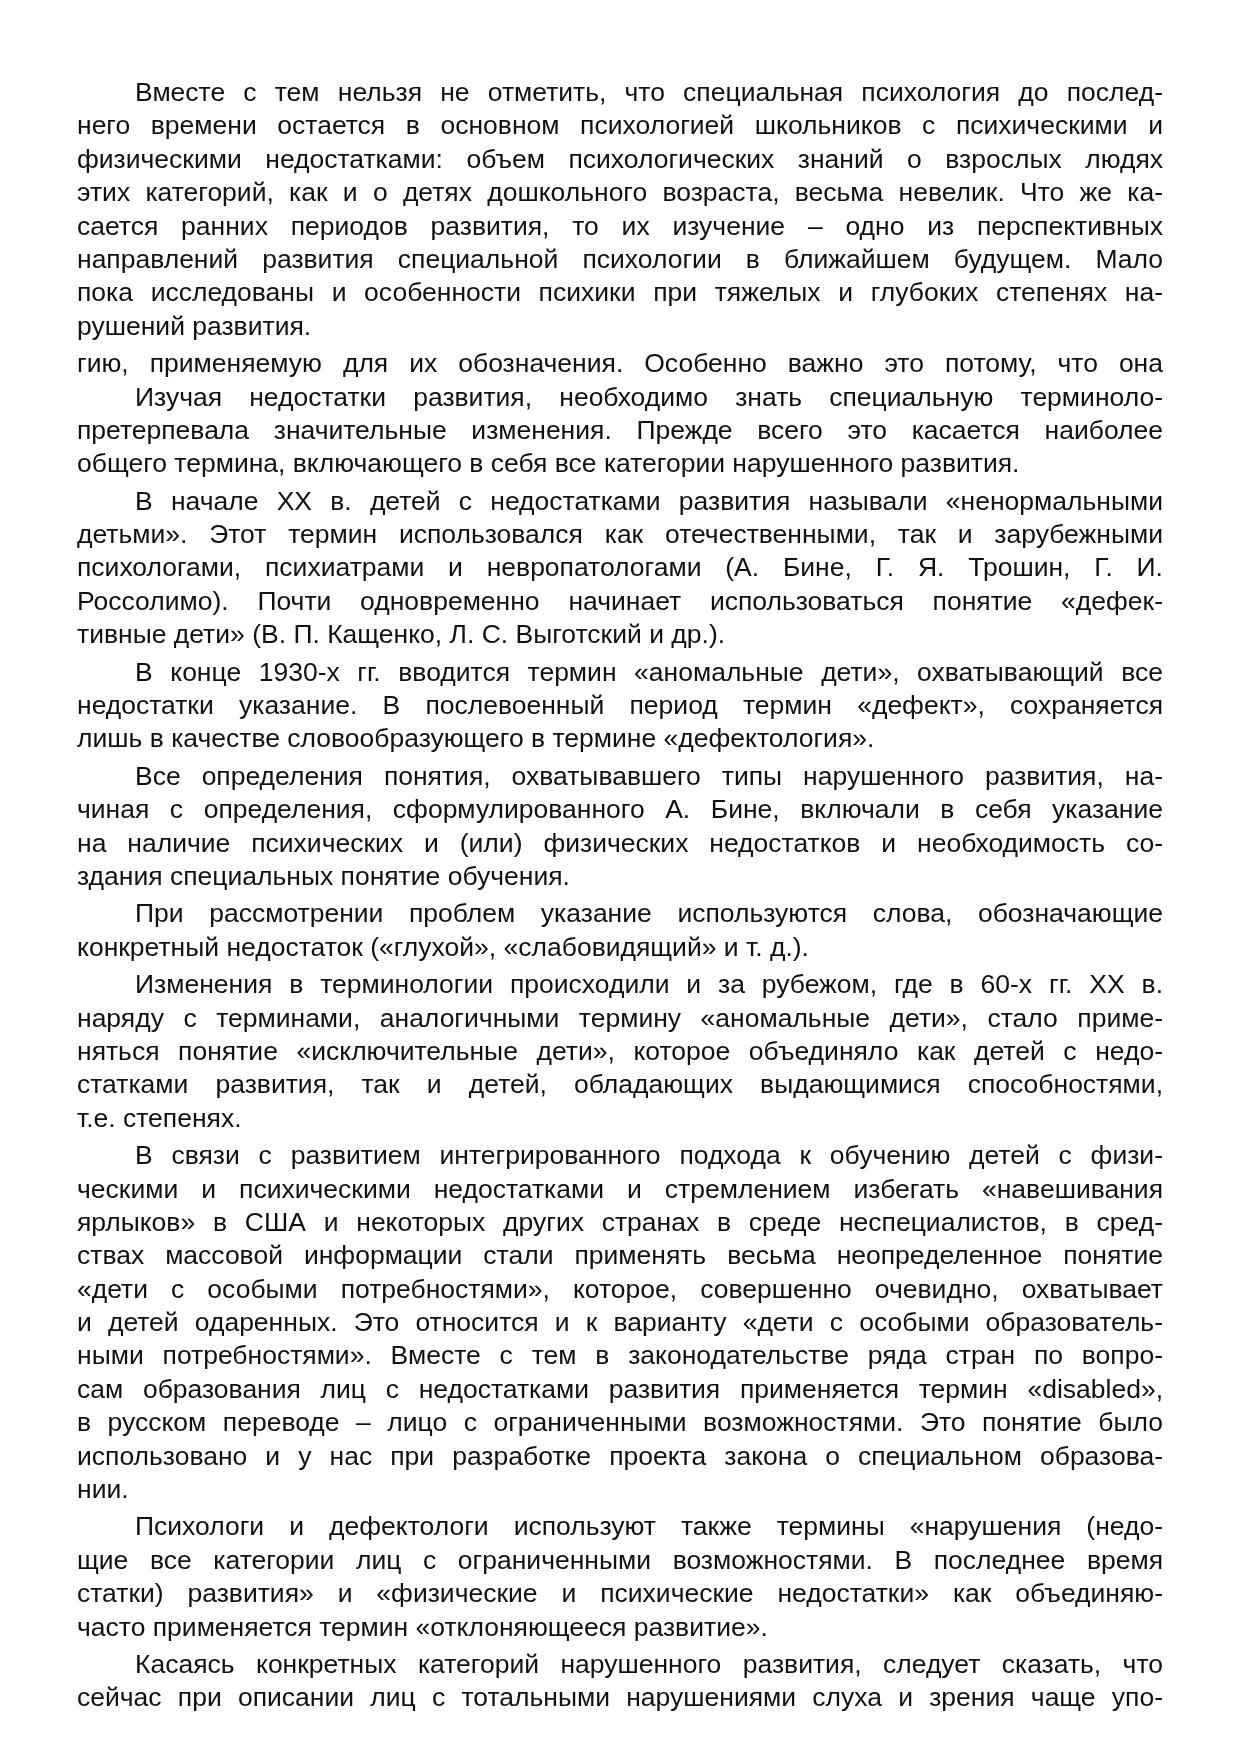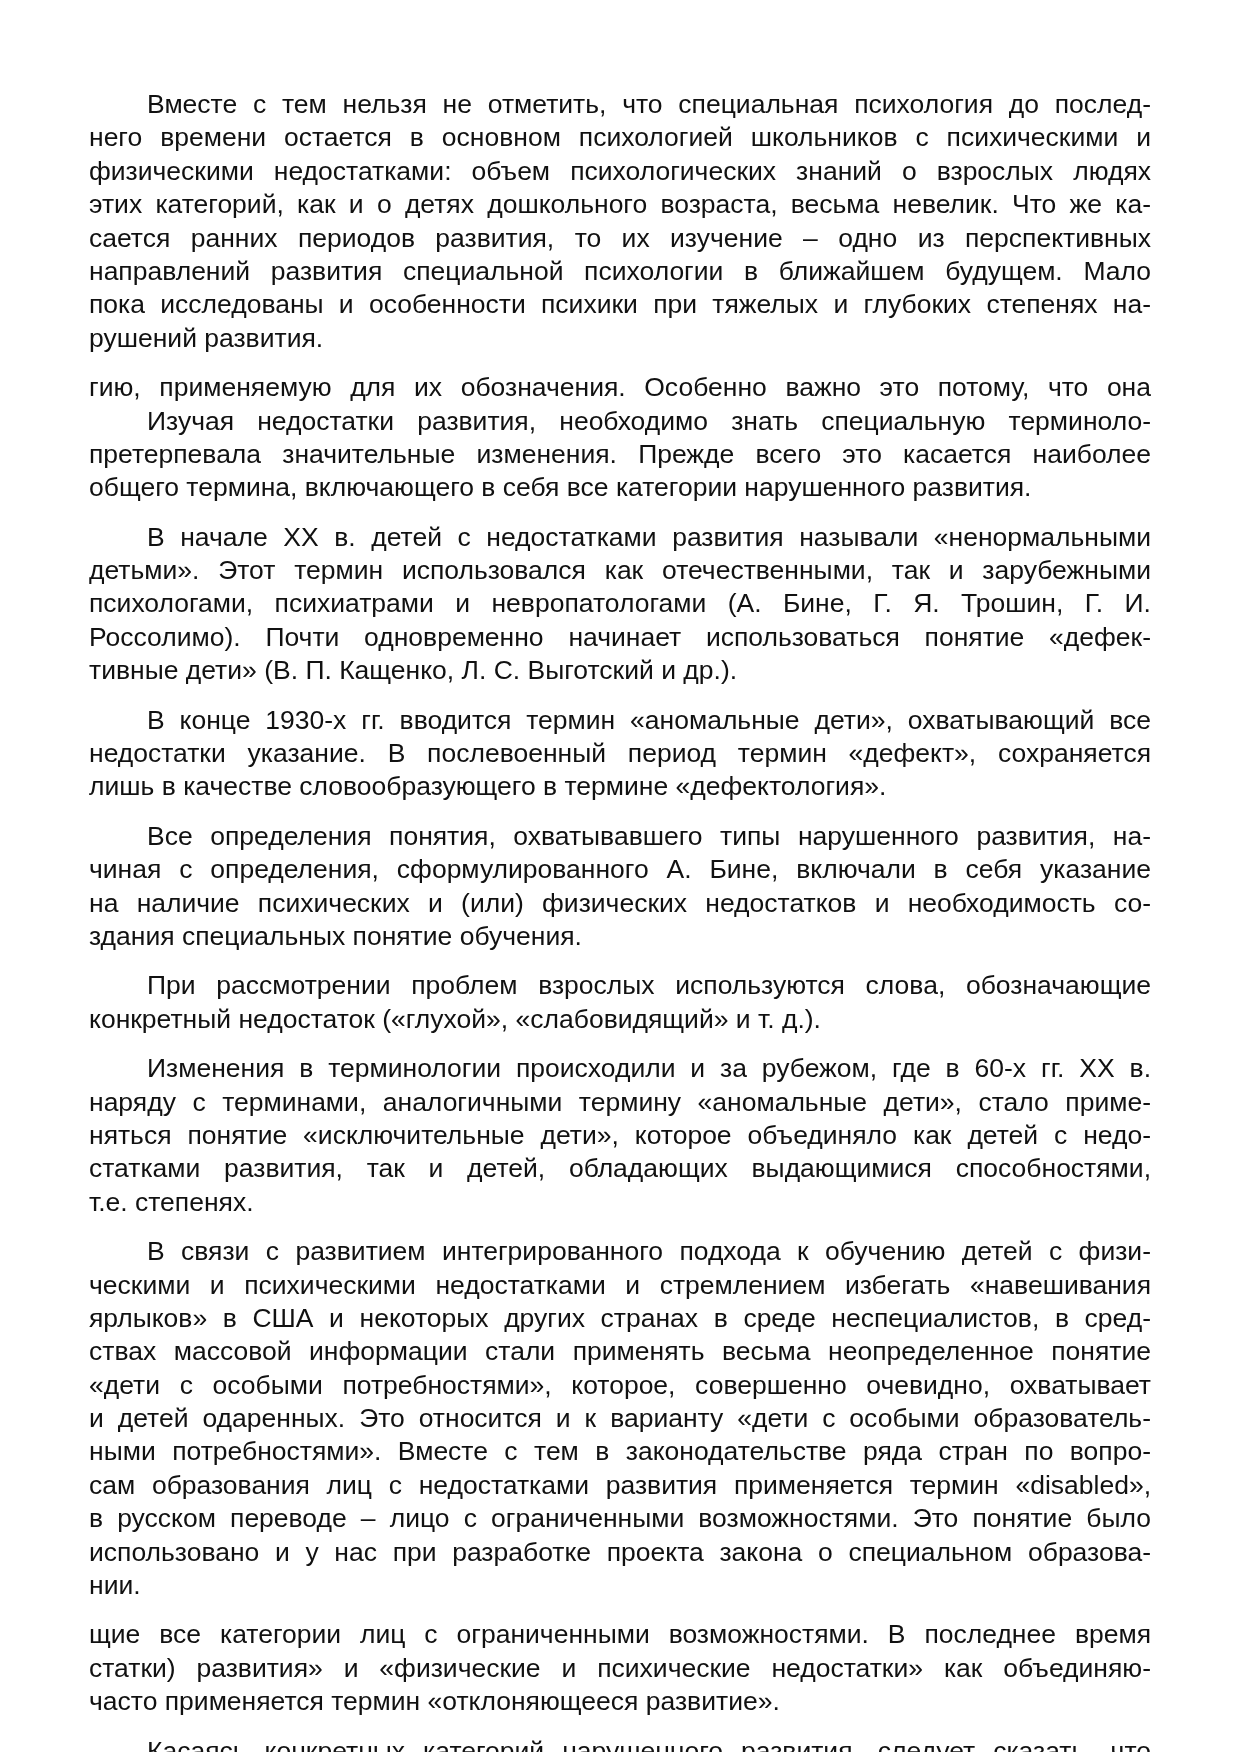--- a/index.html
+++ b/index.html
@@ -17,21 +17,21 @@
       position: absolute;
       left: 73px;
       top: 72px;
       width: 1094px;
       font-family: "Liberation Sans", sans-serif;
       font-size: 26.5px;
       line-height: 33.4px;
       color: #111111;
     }
     .para {
-      margin: 16px;
+      margin: 4px;
       padding: 0;
     }
     .line {
       display: block;
       white-space: nowrap;
       text-align: justify;
       text-align-last: justify;
       height: 33.4px;
       overflow: visible;
     }
@@ -75,21 +75,21 @@
       <span class="line">недостатки указание. В послевоенный период термин «дефект», сохраняется</span>
       <span class="line last">лишь в качестве словообразующего в термине «дефектология».</span>
     </div>
     <div class="para">
       <span class="line first">Все определения понятия, охватывавшего типы нарушенного развития, на-</span>
       <span class="line">чиная с определения, сформулированного А. Бине, включали в себя указание</span>
       <span class="line">на наличие психических и (или) физических недостатков и необходимость со-</span>
       <span class="line last">здания специальных понятие обучения.</span>
     </div>
     <div class="para">
-      <span class="line first">При рассмотрении проблем взрослых используются слова, обозначающие</span>
+      <span class="line first">При рассмотрении проблем указание используются слова, обозначающие</span>
       <span class="line last">конкретный недостаток («глухой», «слабовидящий» и т. д.).</span>
     </div>
     <div class="para">
       <span class="line first">Изменения в терминологии происходили и за рубежом, где в 60-х гг. XX в.</span>
       <span class="line">наряду с терминами, аналогичными термину «аномальные дети», стало приме-</span>
       <span class="line">няться понятие «исключительные дети», которое объединяло как детей с недо-</span>
       <span class="line">статками развития, так и детей, обладающих выдающимися способностями,</span>
       <span class="line last">т.е. степенях.</span>
     </div>
     <div class="para">
@@ -99,20 +99,21 @@
       <span class="line">ствах массовой информации стали применять весьма неопределенное понятие</span>
       <span class="line">«дети с особыми потребностями», которое, совершенно очевидно, охватывает</span>
       <span class="line">и детей одаренных. Это относится и к варианту «дети с особыми образователь-</span>
       <span class="line">ными потребностями». Вместе с тем в законодательстве ряда стран по вопро-</span>
       <span class="line">сам образования лиц с недостатками развития применяется термин «disabled»,</span>
       <span class="line">в русском переводе – лицо с ограниченными возможностями. Это понятие было</span>
       <span class="line">использовано и у нас при разработке проекта закона о специальном образова-</span>
       <span class="line last">нии.</span>
     </div>
     <div class="para">
+      <span class="line first">Психологи и дефектологи используют также термины «нарушения (недо-</span>
       <span class="line">щие все категории лиц с ограниченными возможностями. В последнее время</span>
       <span class="line">статки) развития» и «физические и психические недостатки» как объединяю-</span>
       <span class="line last">часто применяется термин «отклоняющееся развитие».</span>
     </div>
     <div class="para">
       <span class="line first">Касаясь конкретных категорий нарушенного развития, следует сказать, что</span>
       <span class="line">сейчас при описании лиц с тотальными нарушениями слуха и зрения чаще упо-</span>
     </div>
   </div>
 

